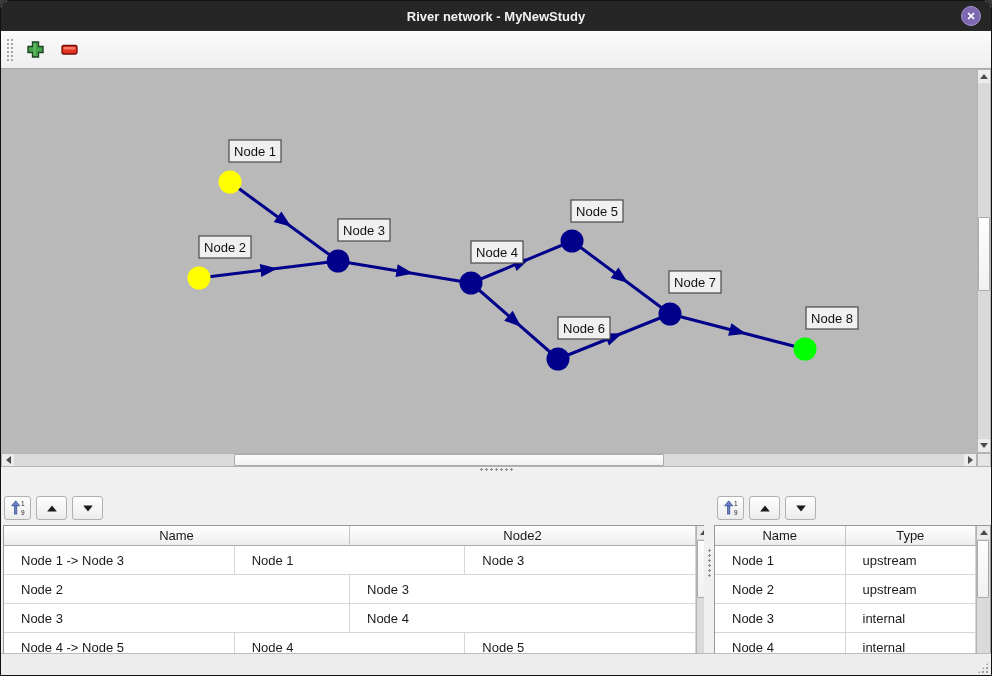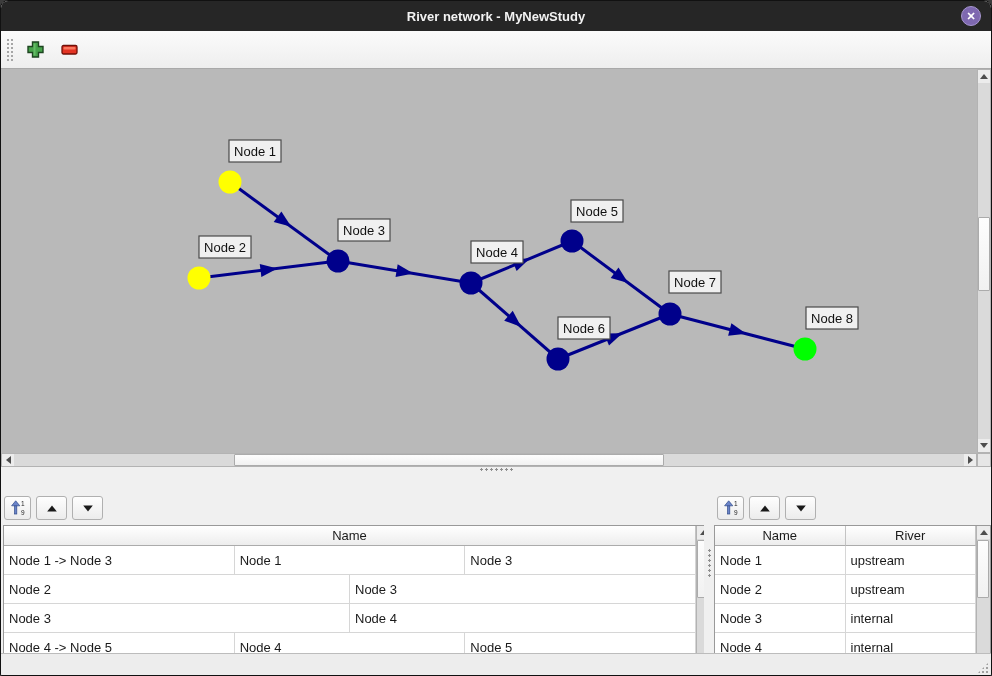--- a/index.html
+++ b/index.html
@@ -69,21 +69,21 @@
   .tablebox { position:relative; background:#fff; border:1px solid #999; overflow:hidden; }
   .pane-left  .tablebox { margin-left:2px; width:708px; height:148px; }
   .pane-right .tablebox { width:277px; height:148px; }
   .tgrid { position:absolute; left:0; top:0; right:14px; bottom:0; }
   .thead { display:flex; height:20px; }
   .th { flex:1; background:linear-gradient(#ffffff,#ededed); border-right:1px solid #c3c3c3;
     border-bottom:1px solid #ababab; font-size:13px; color:#1a1a1a;
     display:flex; align-items:center; justify-content:center; }
   .tr { display:flex; height:29px; }
   .td { flex:1; background:#fff; border-right:1px solid #d6d6d6; border-bottom:1px solid #d6d6d6;
-    font-size:13px; color:#1a1a1a; display:flex; align-items:center; padding-left:5px;
+    font-size:13px; color:#1a1a1a; display:flex; align-items:center; padding-left:17px;
     white-space:nowrap; overflow:hidden; }
   .tbl-sb { position:absolute; top:0; right:0; width:14px; bottom:0;
     background:#dadada; border-left:1px solid #b3b3b3; }
   
   .statusbar { position:absolute; left:0; top:652px; width:990px; height:23px;
     background:#ededed; border-top:1px solid #bcbcbc; }
   .grip { position:absolute; right:2px; bottom:2px; width:12px; height:12px;
     background-image:radial-gradient(circle,#a0a0a0 1px,transparent 1.2px); background-size:4px 4px;
     clip-path:polygon(100% 0,100% 100%,0 100%); cursor:nwse-resize; }
 </style>
@@ -215,20 +215,21 @@
           <div class="tri tri-up"></div>
         </div>
       <div class="mini-btn mini-arrow">
           <div class="tri tri-down"></div>
         </div>
     </div>
     <div class="tablebox">
       <div class="tgrid">
         <div class="thead">
             <div class="th">Name</div>
+            <div class="th">Node2</div>
           </div>
         <div>
             <div class="tr">
               <div class="td">Node 1 -&gt; Node 3</div>
               <div class="td">Node 1</div>
               <div class="td">Node 3</div>
             </div>
             <div class="tr">
               <div class="td">Node 2</div>
               <div class="td">Node 3</div>
@@ -279,21 +280,21 @@
           <div class="tri tri-up"></div>
         </div>
       <div class="mini-btn mini-arrow">
           <div class="tri tri-down"></div>
         </div>
     </div>
     <div class="tablebox">
       <div class="tgrid">
         <div class="thead">
             <div class="th">Name</div>
-            <div class="th">River</div>
+            <div class="th">Type</div>
           </div>
         <div>
             <div class="tr">
               <div class="td">Node 1</div>
               <div class="td">upstream</div>
             </div>
             <div class="tr">
               <div class="td">Node 2</div>
               <div class="td">upstream</div>
             </div>

